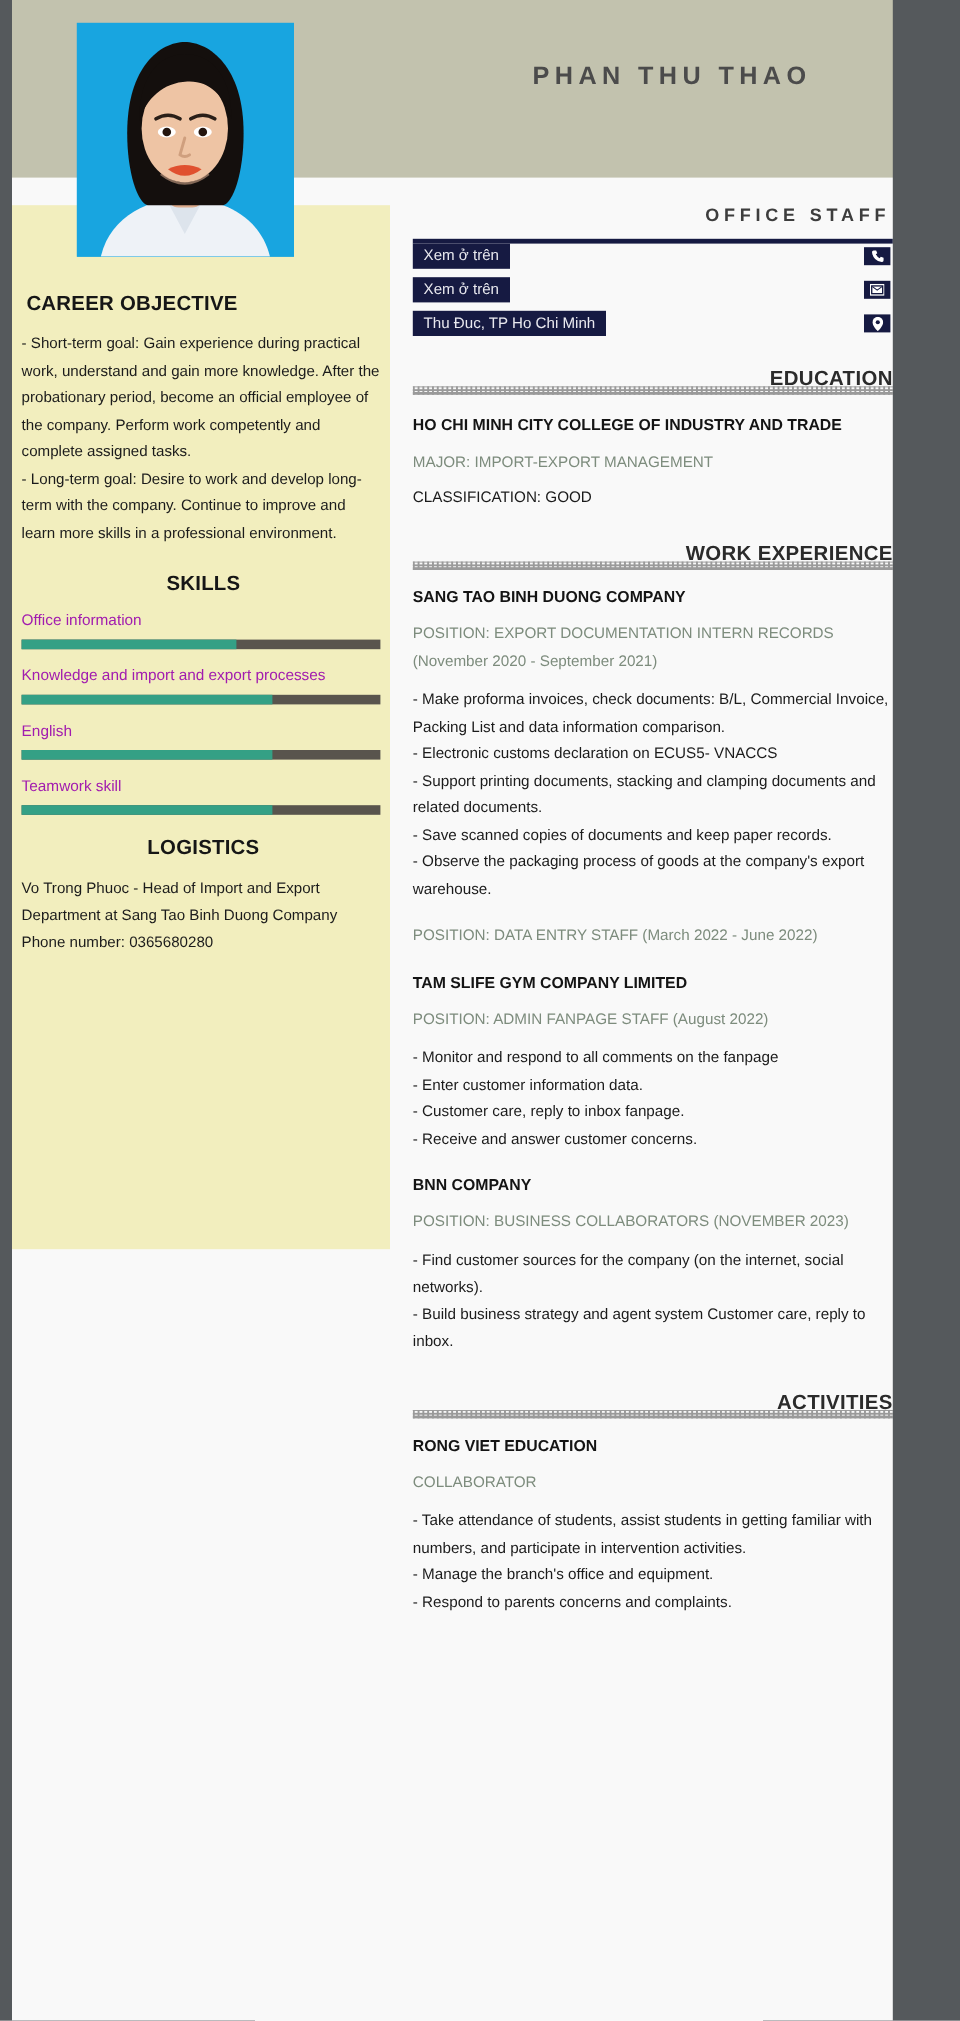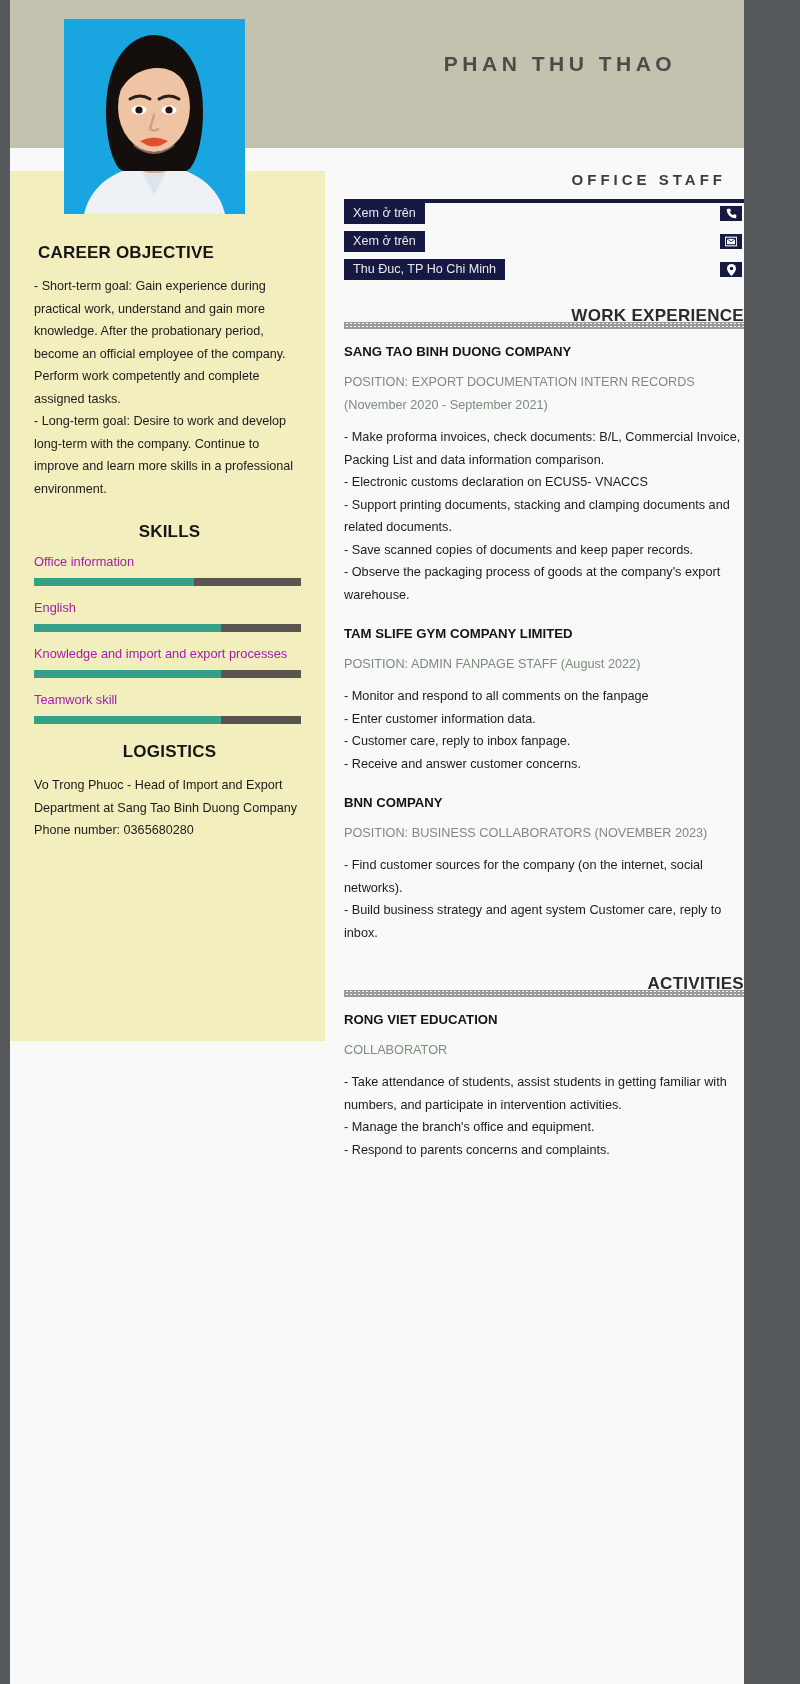--- a/index.html
+++ b/index.html
@@ -49,21 +49,21 @@
   }
 
   
   .sidebar {
     position: absolute;
     top: 171px;
     left: 10px;
     width: 315px;
     height: 870px;
     background: #f2eebe;
-    padding: 0 24px;
+    padding: 0 8px;
     z-index: 2;
   }
   .main {
     position: absolute;
     top: 171px;
     left: 344px;
     width: 400px;
   }
 
   
@@ -101,21 +101,21 @@
   }
   .bar > span {
     display: block;
     height: 100%;
     background: #34a085;
   }
 
   
   .job-title-wrap {
     text-align: right;
-    padding-right: 18px;
+    padding-right: 2px;
   }
   .job-title {
     font-size: 15px;
     font-weight: bold;
     letter-spacing: 4px;
     color: #3d3d3d;
   }
   .job-rule {
     margin-top: 10px;
     height: 4px;
@@ -250,27 +250,27 @@
     <div class="blk">
       <div class="side-h tight">SKILLS</div>
 
       <div class="skill">
         <div class="skill-label">Office information</div>
         <div class="bar">
             <span style="width:60%"></span>
           </div>
       </div>
       <div class="skill">
-        <div class="skill-label">English</div>
+        <div class="skill-label">Knowledge and import and export processes</div>
         <div class="bar">
             <span style="width:70%"></span>
           </div>
       </div>
       <div class="skill">
-        <div class="skill-label">Knowledge and import and export processes</div>
+        <div class="skill-label">English</div>
         <div class="bar">
             <span style="width:70%"></span>
           </div>
       </div>
       <div class="skill">
         <div class="skill-label">Teamwork skill</div>
         <div class="bar">
             <span style="width:70%"></span>
           </div>
       </div>
@@ -318,36 +318,44 @@
         <span class="contact-pill">Thu Đuc, TP Ho Chi Minh</span>
         <span class="contact-icon">
           <svg width="9" height="12" viewBox="0 0 12 16" fill="#ffffff">
             <path d="M6 0a6 6 0 00-6 6c0 4.2 6 10 6 10s6-5.8 6-10a6 6 0 00-6-6z"></path>
             <circle cx="6" cy="6" r="2.3" fill="#161a42"></circle>
           </svg>
         </span>
       </div>
     </div>
 
+    <div class="section">
+      <div class="sec-title">EDUCATION</div>
+      <div class="sec-rule"></div>
+      <div class="org" style="line-height:27px">HO CHI MINH CITY COLLEGE OF INDUSTRY AND TRADE</div>
+      <div class="pos">MAJOR: IMPORT-EXPORT MANAGEMENT</div>
+      <div class="sub-note">CLASSIFICATION: GOOD</div>
+    </div>
 
     <div class="section">
       <div class="sec-title">WORK EXPERIENCE</div>
       <div class="sec-rule"></div>
 
       <div>
         <div class="org">SANG TAO BINH DUONG COMPANY</div>
         <div class="pos">POSITION: EXPORT DOCUMENTATION INTERN RECORDS (November 2020 - September 2021)</div>
         <div class="bullets" style="white-space:pre-line">- Make proforma invoices, check documents: B/L, Commercial Invoice, Packing List and data information comparison.
 - Electronic customs declaration on ECUS5- VNACCS
 - Support printing documents, stacking and clamping documents and related documents.
 - Save scanned copies of documents and keep paper records.
 - Observe the packaging process of goods at the company's export warehouse.</div>
       </div>
 
       <div style="margin-top:16px">
+        <div class="pos">POSITION: DATA ENTRY STAFF (March 2022 - June 2022)</div>
       </div>
 
       <div style="margin-top:16px">
         <div class="org">TAM SLIFE GYM COMPANY LIMITED</div>
         <div class="pos">POSITION: ADMIN FANPAGE  STAFF (August 2022)</div>
         <div class="bullets" style="white-space:pre-line">- Monitor and respond to all comments on the fanpage
 - Enter customer information data.
 - Customer care, reply to inbox fanpage.
 - Receive and answer customer concerns.</div>
       </div>

